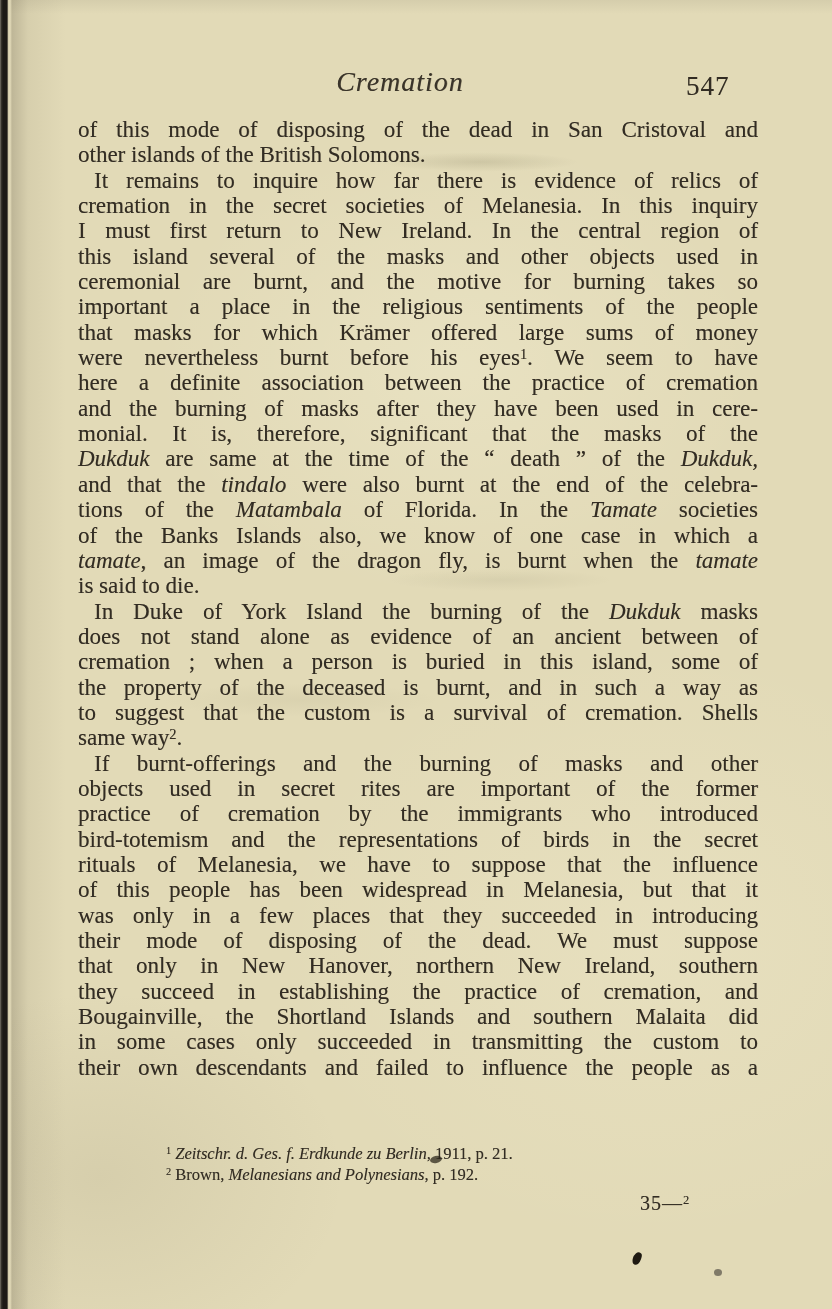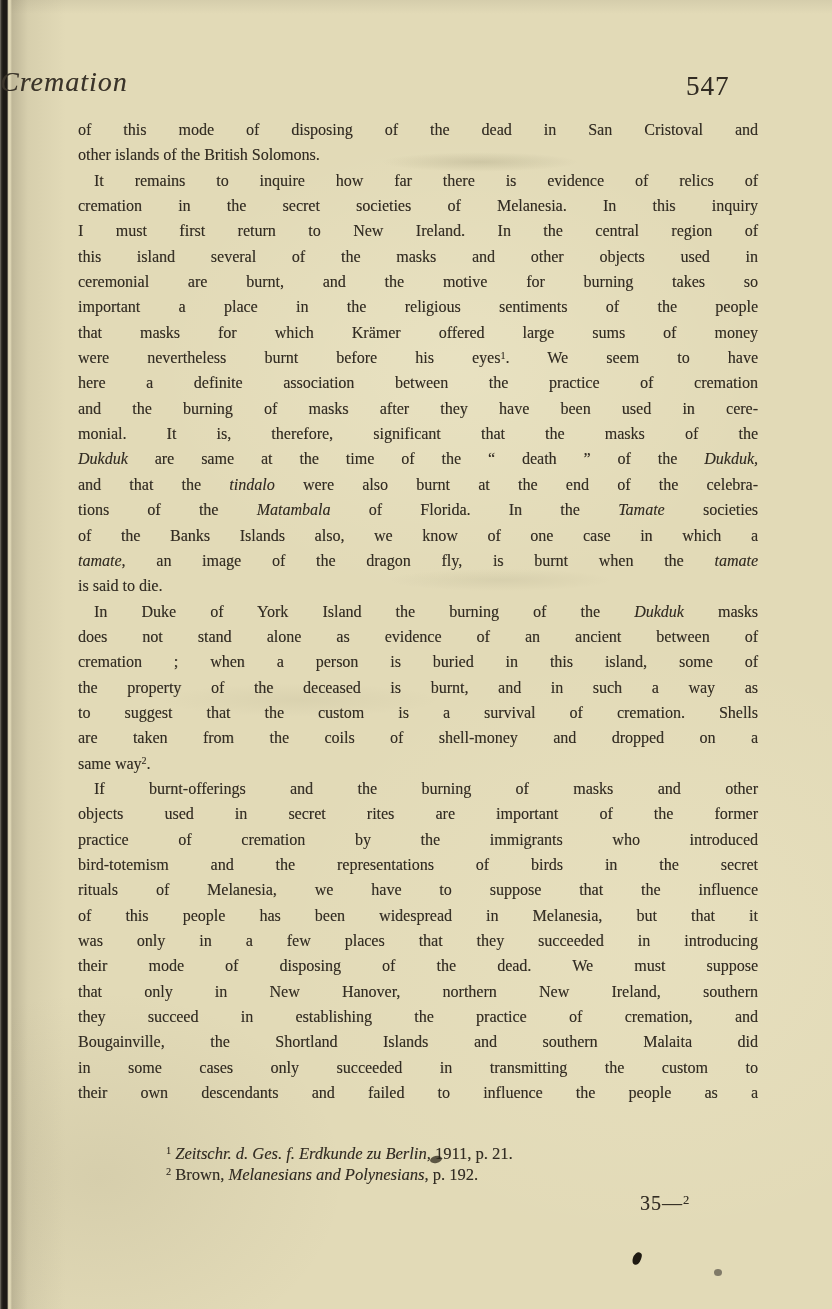--- a/index.html
+++ b/index.html
@@ -17,32 +17,32 @@
     font-family:"Liberation Serif","DejaVu Serif",serif;
     color:#322c23;
   }
   .left-edge{
     position:absolute;left:0;top:0;width:70px;height:1309px;
     background:linear-gradient(to right,
       #7a766a 0px,#35322a 1.5px,#1d1a15 3px,#1d1a15 7px,
       #d6cead 8.5px,#e4dcba 10px,
       rgba(115,107,85,0.32) 12px,rgba(115,107,85,0.10) 28px,rgba(115,107,85,0) 66px);
   }
-  .running-head{position:absolute;left:0;top:66px;width:800px;}
+  .running-head{position:absolute;left:0;top:66px;width:800px;text-align:center;}
   .title{
     display:inline-block;font-style:italic;font-size:28px;letter-spacing:1px;
     color:#3a342a;text-shadow:0.3px 0.4px 0.6px rgba(55,46,32,0.45);
   }
   .pagenum{
     position:absolute;left:686px;top:71px;width:52px;font-size:27px;
     letter-spacing:1px;color:#322c23;text-shadow:0.3px 0.4px 0.6px rgba(55,46,32,0.4);
   }
   .body-text{
     position:absolute;left:78px;top:117px;width:680px;
-    font-size:16px;line-height:25.35px;
+    font-size:23px;line-height:25.35px;
     text-shadow:0.3px 0.3px 0.5px rgba(50,42,30,0.38);
   }
   .line{text-align:justify;text-align-last:justify;white-space:normal;}
   .line.last{text-align-last:left;}
   .line.indent{padding-left:16px;}
   .it{font-style:italic;}
   sup{font-size:62%;vertical-align:baseline;position:relative;top:-0.45em;line-height:0;}
   .footnotes{
     position:absolute;left:166px;top:1144px;width:560px;
     font-size:16.5px;line-height:20.8px;
@@ -86,21 +86,20 @@
       <div class="line"><span>and that the </span><span class="it">tindalo</span><span> were also burnt at the end of the celebra-</span></div>
       <div class="line"><span>tions of the </span><span class="it">Matambala</span><span> of Florida.  In the </span><span class="it">Tamate</span><span> societies</span></div>
       <div class="line"><span>of the Banks Islands also, we know of one case in which a</span></div>
       <div class="line"><span class="it">tamate</span><span>, an image of the dragon fly, is burnt when the </span><span class="it">tamate</span></div>
       <div class="line last"><span>is said to die.</span></div>
       <div class="line indent"><span>In Duke of York Island the burning of the </span><span class="it">Dukduk</span><span> masks</span></div>
       <div class="line"><span>does not stand alone as evidence of an ancient between of</span></div>
       <div class="line"><span>cremation ; when a person is buried in this island, some of</span></div>
       <div class="line"><span>the property of the deceased is burnt, and in such a way as</span></div>
       <div class="line"><span>to suggest that the custom is a survival of cremation.  Shells</span></div>
-      <div class="line"><span>are taken from the coils of shell-money and dropped on a</span></div>
       <div class="line last"><span>same way</span><sup>2</sup><span>.</span></div>
       <div class="line indent"><span>If burnt-offerings and the burning of masks and other</span></div>
       <div class="line"><span>objects used in secret rites are important of the former</span></div>
       <div class="line"><span>practice of cremation by the immigrants who introduced</span></div>
       <div class="line"><span>bird-totemism and the representations of birds in the secret</span></div>
       <div class="line"><span>rituals of Melanesia, we have to suppose that the influence</span></div>
       <div class="line"><span>of this people has been widespread in Melanesia, but that it</span></div>
       <div class="line"><span>was only in a few places that they succeeded in introducing</span></div>
       <div class="line"><span>their mode of disposing of the dead.  We must suppose</span></div>
       <div class="line"><span>that only in New Hanover, northern New Ireland, southern</span></div>

